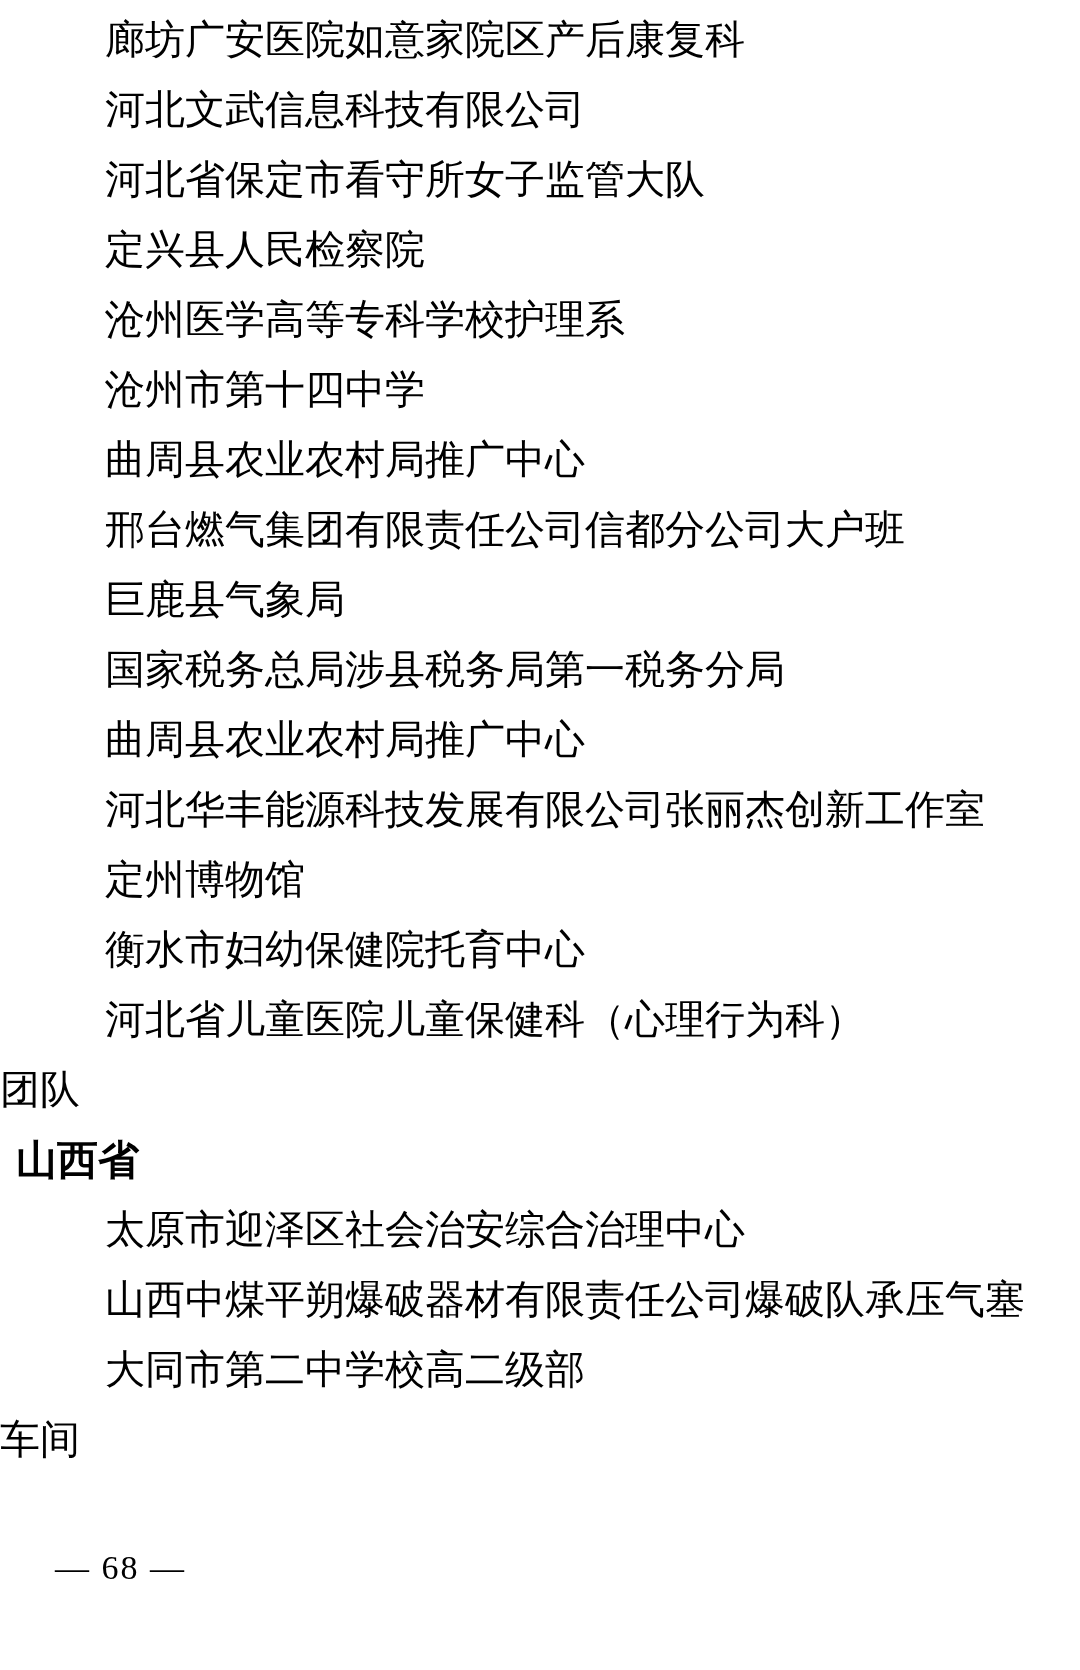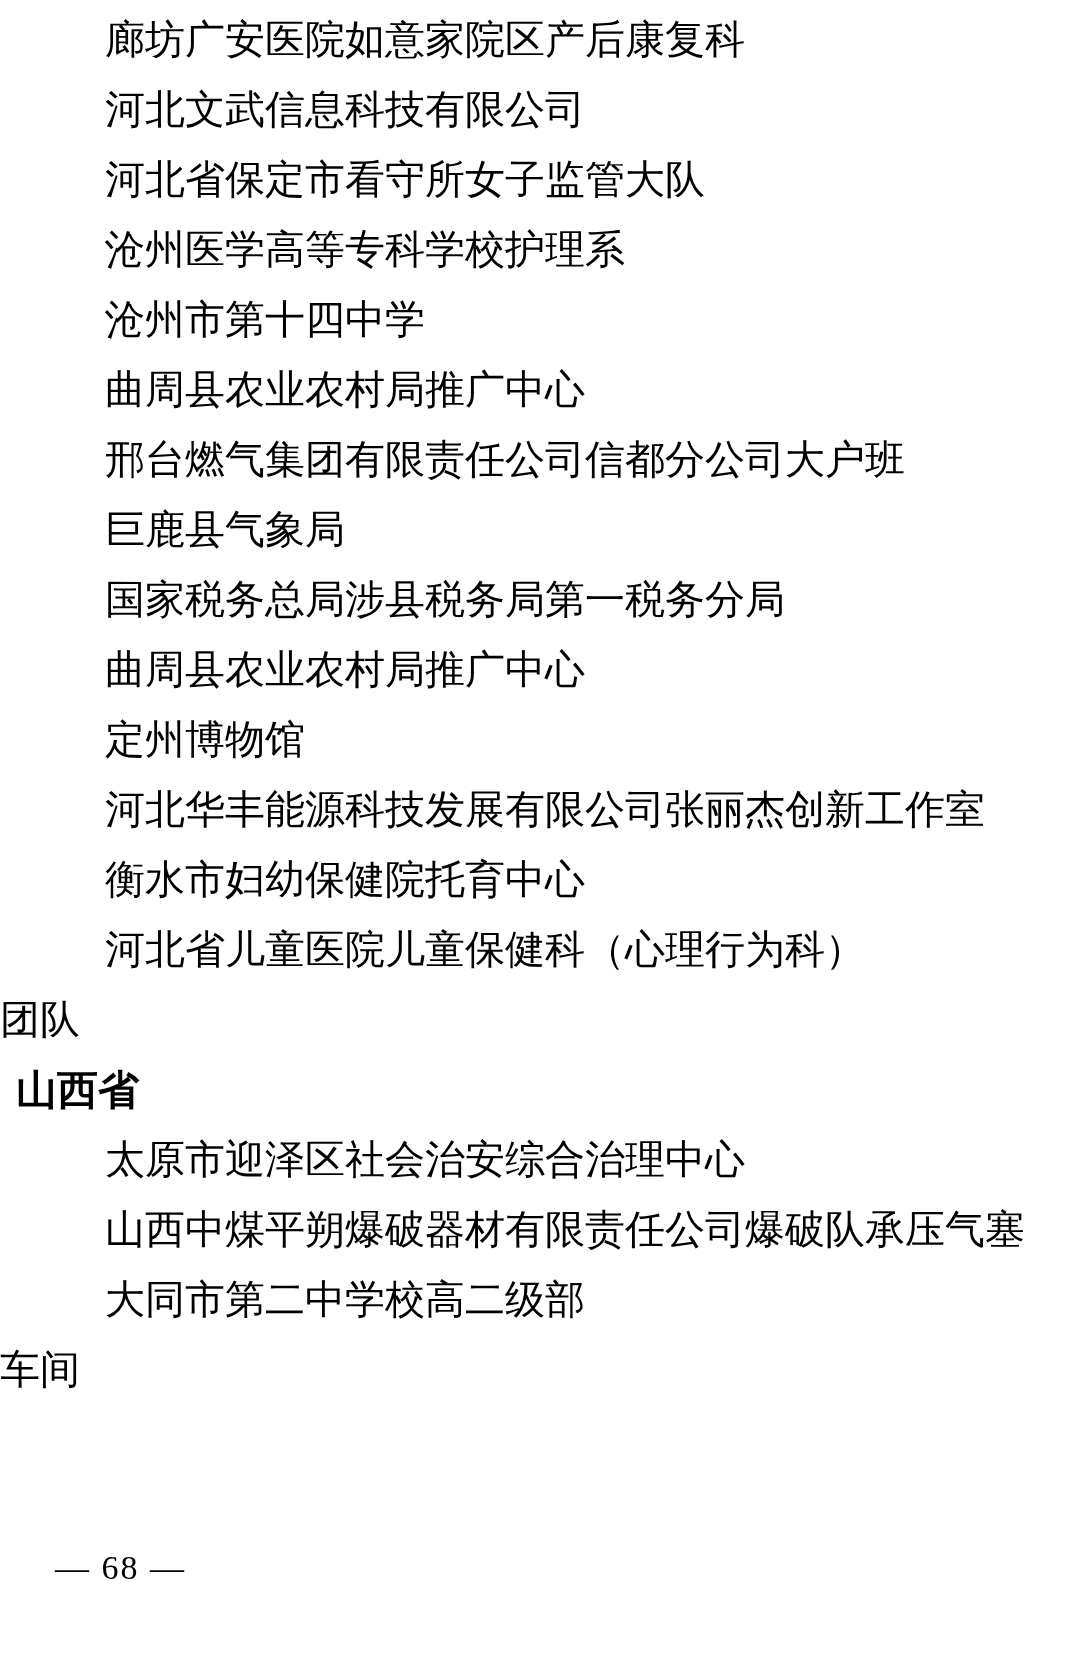--- a/index.html
+++ b/index.html
@@ -60,20 +60,23 @@
   <div class="line entry">
         <span>廊坊广安医院如意家院区产后康复科</span>
       </div>
       <div class="line entry">
         <span>河北文武信息科技有限公司</span>
       </div>
       <div class="line entry">
         <span>河北省保定市看守所女子监管大队</span>
       </div>
       <div class="line entry">
+        <span>定兴县人民检察院</span>
+      </div>
+      <div class="line entry">
         <span>沧州医学高等专科学校护理系</span>
       </div>
       <div class="line entry">
         <span>沧州市第十四中学</span>
       </div>
       <div class="line entry">
         <span>曲周县农业农村局推广中心</span>
       </div>
       <div class="line entry">
         <span>邢台燃气集团有限责任公司信都分公司大户班</span>
@@ -81,24 +84,24 @@
       <div class="line entry">
         <span>巨鹿县气象局</span>
       </div>
       <div class="line entry">
         <span>国家税务总局涉县税务局第一税务分局</span>
       </div>
       <div class="line entry">
         <span>曲周县农业农村局推广中心</span>
       </div>
       <div class="line entry">
-        <span>定州博物馆</span>
+        <span>河北华丰能源科技发展有限公司张丽杰创新工作室</span>
       </div>
       <div class="line entry">
-        <span>河北华丰能源科技发展有限公司张丽杰创新工作室</span>
+        <span>定州博物馆</span>
       </div>
       <div class="line entry">
         <span>衡水市妇幼保健院托育中心</span>
       </div>
       <div class="line entry">
         <span>河北省儿童医院儿童保健科（心理行为科）</span>
       </div>
       <div class="line continuation">
         <span>团队</span>
       </div>

